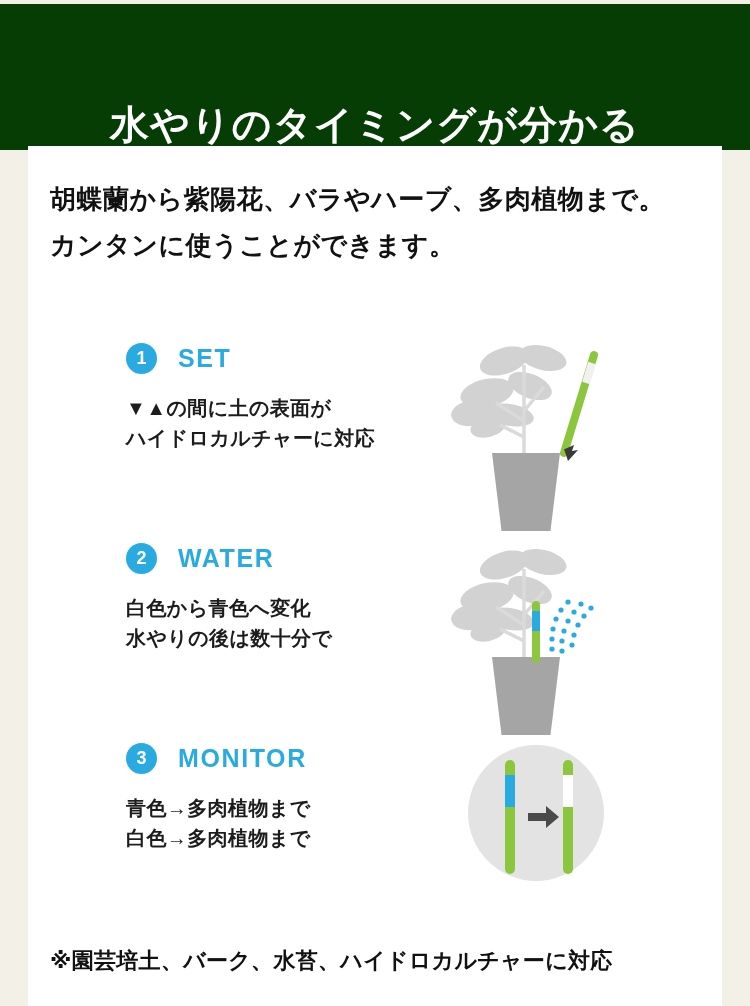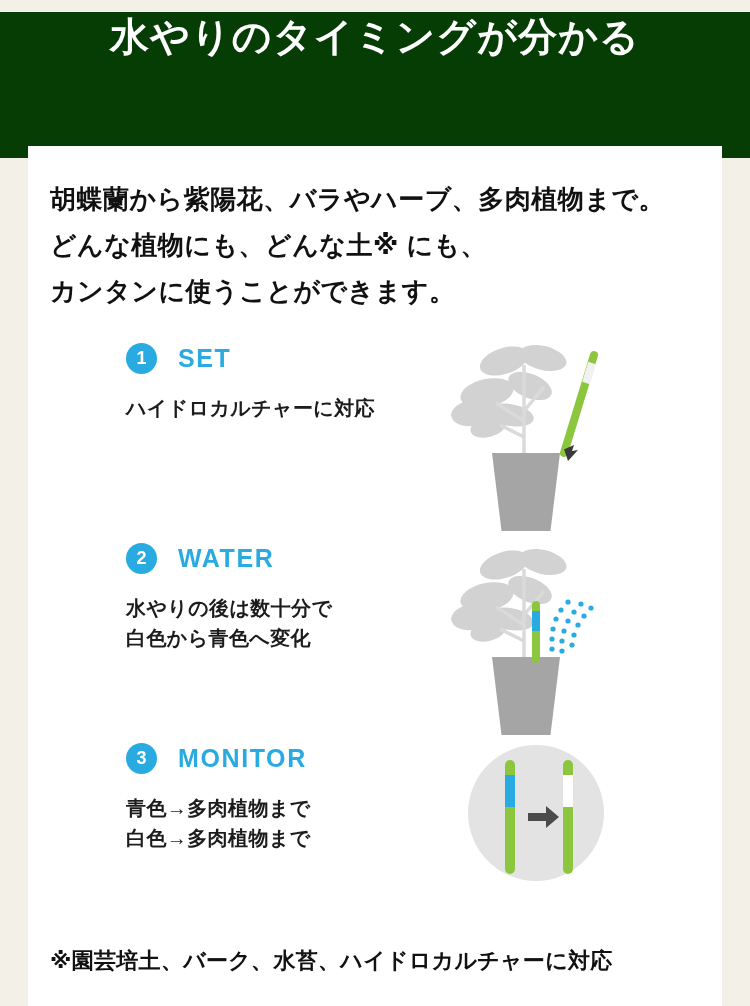--- a/index.html
+++ b/index.html
@@ -12,28 +12,28 @@
     background: #f3f1e7;
     font-family: "Liberation Sans", "DejaVu Sans", sans-serif;
     overflow: hidden;
     position: relative;
   }
 
   
   .header-banner {
     position: absolute;
     left: 0;
-    top: 12px;
+    top: 4px;
     width: 750px;
     height: 146px;
     background: #063d05;
     display: flex;
     flex-direction: column;
     align-items: center;
-    justify-content: space-between;
+    justify-content: flex-end;
   }
   .header-line {
     color: #ffffff;
     font-size: 39px;
     font-weight: bold;
     line-height: 50px;
     letter-spacing: 1px;
     white-space: nowrap;
     text-align: center;
   }
@@ -139,32 +139,32 @@
 <body>
 
 <div class="header-banner">
   <div class="header-line">水やりのタイミングが分かる</div>
 </div>
 
 <div class="card">
 
   <div class="intro">
     <div class="intro-line">胡蝶蘭から紫陽花、バラやハーブ、多肉植物まで。</div>
-    <div class="intro-line">どんな植物にも、どんな土※ にも、</div>
     <div class="intro-line">カンタンに使うことができます。</div>
   </div>
 
   <div class="steps">
 
     <div class="step-row">
       <div class="step-text-block">
         <div class="step-head">
           <div class="step-badge">1</div>
           <div class="step-label">SET</div>
         </div>
+        <div class="step-desc-line">▼▲の間に土の表面が</div>
         <div class="step-desc-line">ハイドロカルチャーに対応</div>
       </div>
       <div class="step-art">
         <svg width="180" height="200" viewBox="0 0 180 200" xmlns="http://www.w3.org/2000/svg">
           <g fill="#d2d2d2">
             <ellipse cx="56" cy="20" rx="25" ry="13" transform="rotate(-18 56 20)"></ellipse>
             <ellipse cx="95" cy="17" rx="24" ry="12" transform="rotate(14 95 17)"></ellipse>
             <ellipse cx="39" cy="52" rx="27" ry="14" transform="rotate(-12 39 52)"></ellipse>
             <ellipse cx="82" cy="45" rx="23" ry="12" transform="rotate(22 82 45)"></ellipse>
             <ellipse cx="25" cy="72" rx="22" ry="13" transform="rotate(-8 25 72)"></ellipse>
@@ -188,22 +188,22 @@
         </svg>
       </div>
     </div>
 
     <div class="step-row">
       <div class="step-text-block">
         <div class="step-head">
           <div class="step-badge">2</div>
           <div class="step-label">WATER</div>
         </div>
+        <div class="step-desc-line">白色から青色へ変化</div>
         <div class="step-desc-line">水やりの後は数十分で</div>
-        <div class="step-desc-line">白色から青色へ変化</div>
       </div>
       <div class="step-art">
         <svg width="180" height="200" viewBox="0 0 180 200" xmlns="http://www.w3.org/2000/svg">
           <g fill="#d2d2d2">
             <ellipse cx="56" cy="24" rx="25" ry="13" transform="rotate(-18 56 24)"></ellipse>
             <ellipse cx="95" cy="21" rx="24" ry="12" transform="rotate(14 95 21)"></ellipse>
             <ellipse cx="39" cy="56" rx="27" ry="14" transform="rotate(-12 39 56)"></ellipse>
             <ellipse cx="82" cy="49" rx="23" ry="12" transform="rotate(22 82 49)"></ellipse>
             <ellipse cx="25" cy="76" rx="22" ry="13" transform="rotate(-8 25 76)"></ellipse>
             <ellipse cx="62" cy="78" rx="24" ry="11" transform="rotate(10 62 78)"></ellipse>

